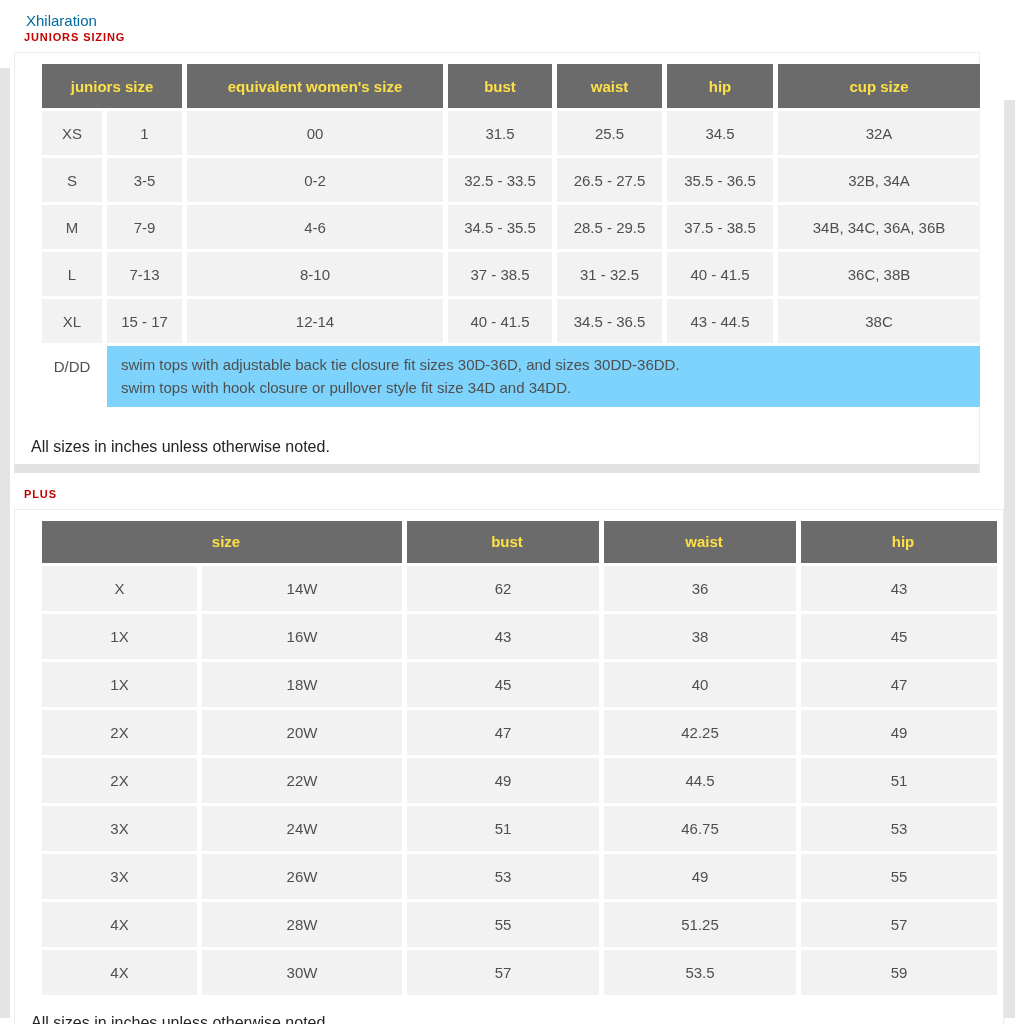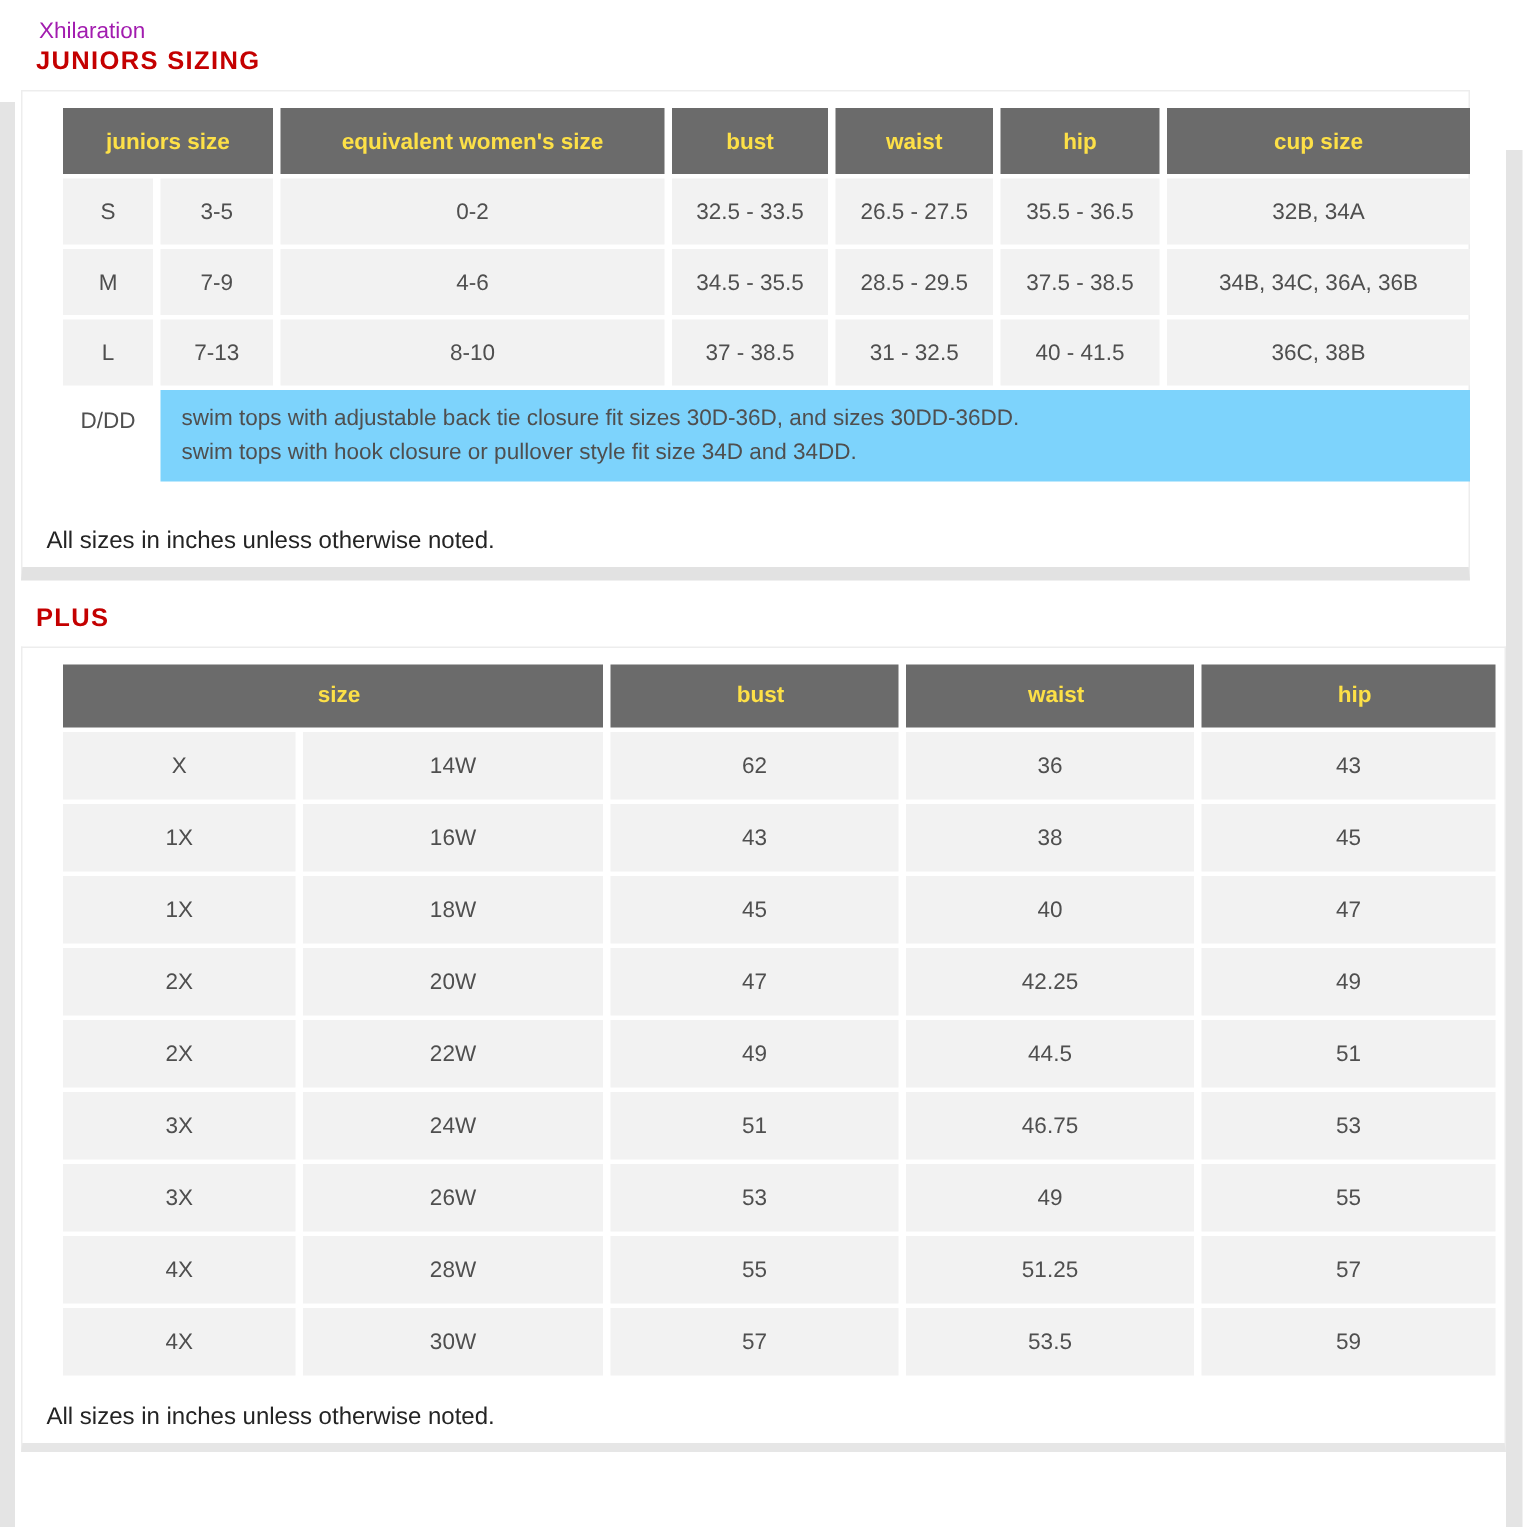--- a/index.html
+++ b/index.html
@@ -11,22 +11,22 @@
   html,body{margin:0;padding:0;}
   body{
     width:1024px;height:1024px;overflow:hidden;position:relative;
     background:#ffffff;
     font-family:"Liberation Sans", sans-serif;
     color:#4f4f4f;
   }
   .left-strip{position:absolute;left:0;top:68px;width:10px;height:950px;background:#e4e4e4;}
   .right-strip{position:absolute;left:1004px;top:100px;width:11px;height:918px;background:#e4e4e4;}
 
-  .brand{padding:12px 0 0 26px;font-size:15px;color:#a21caf;}
-  .heading{padding:2px 0 0 24px;font-size:17px;font-weight:bold;color:var(--accent);letter-spacing:0.9px;}
+  .brand{padding:12px 0 0 26px;font-size:15px;color:#0369a1;}
+  .heading{padding:2px 0 0 24px;font-size:11px;font-weight:bold;color:var(--accent);letter-spacing:0.9px;}
   .heading.plus{margin-top:13px;}
 
   .panel{
     margin:9px 0 0 14px;background:#ffffff;
     border:1px solid #ededed;border-bottom:9px solid #e2e2e2;
   }
   .panel.juniors{width:966px;}
   .panel.plus-panel{width:990px;border-bottom:6px solid #e6e6e6;}
   .panel-inner{padding:8px 9px 4px 22px;}
 
@@ -77,20 +77,29 @@
           <th colspan="2">juniors size</th>
           <th>equivalent women's size</th>
           <th>bust</th>
           <th>waist</th>
           <th>hip</th>
           <th>cup size</th>
         </tr>
       </thead>
       <tbody>
 
+          <tr>
+            <td>XS</td>
+            <td>1</td>
+            <td>00</td>
+            <td>31.5</td>
+            <td>25.5</td>
+            <td>34.5</td>
+            <td>32A</td>
+          </tr>
 
           <tr>
             <td>S</td>
             <td>3-5</td>
             <td>0-2</td>
             <td>32.5 - 33.5</td>
             <td>26.5 - 27.5</td>
             <td>35.5 - 36.5</td>
             <td>32B, 34A</td>
           </tr>
@@ -108,20 +117,29 @@
           <tr>
             <td>L</td>
             <td>7-13</td>
             <td>8-10</td>
             <td>37 - 38.5</td>
             <td>31 - 32.5</td>
             <td>40 - 41.5</td>
             <td>36C, 38B</td>
           </tr>
 
+          <tr>
+            <td>XL</td>
+            <td>15 - 17</td>
+            <td>12-14</td>
+            <td>40 - 41.5</td>
+            <td>34.5 - 36.5</td>
+            <td>43 - 44.5</td>
+            <td>38C</td>
+          </tr>
         </tbody>
       <tbody>
         <tr>
           <td class="dd-label">D/DD</td>
           <td class="dd-desc" colspan="6">
             <div>swim tops with adjustable back tie closure fit sizes 30D-36D, and sizes 30DD-36DD.</div>
             <div>swim tops with hook closure or pullover style fit size 34D and 34DD.</div>
           </td>
         </tr>
       </tbody>

